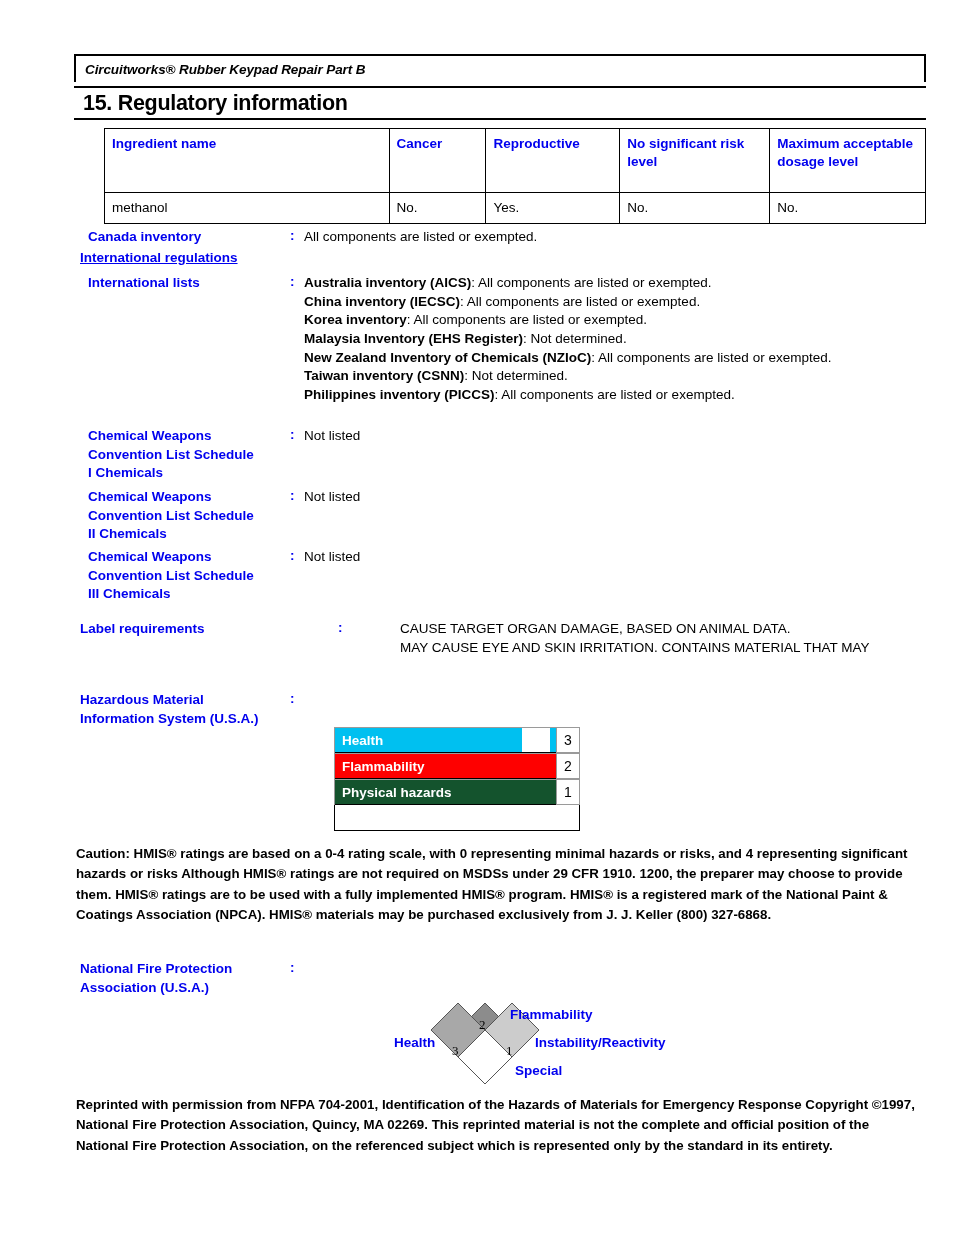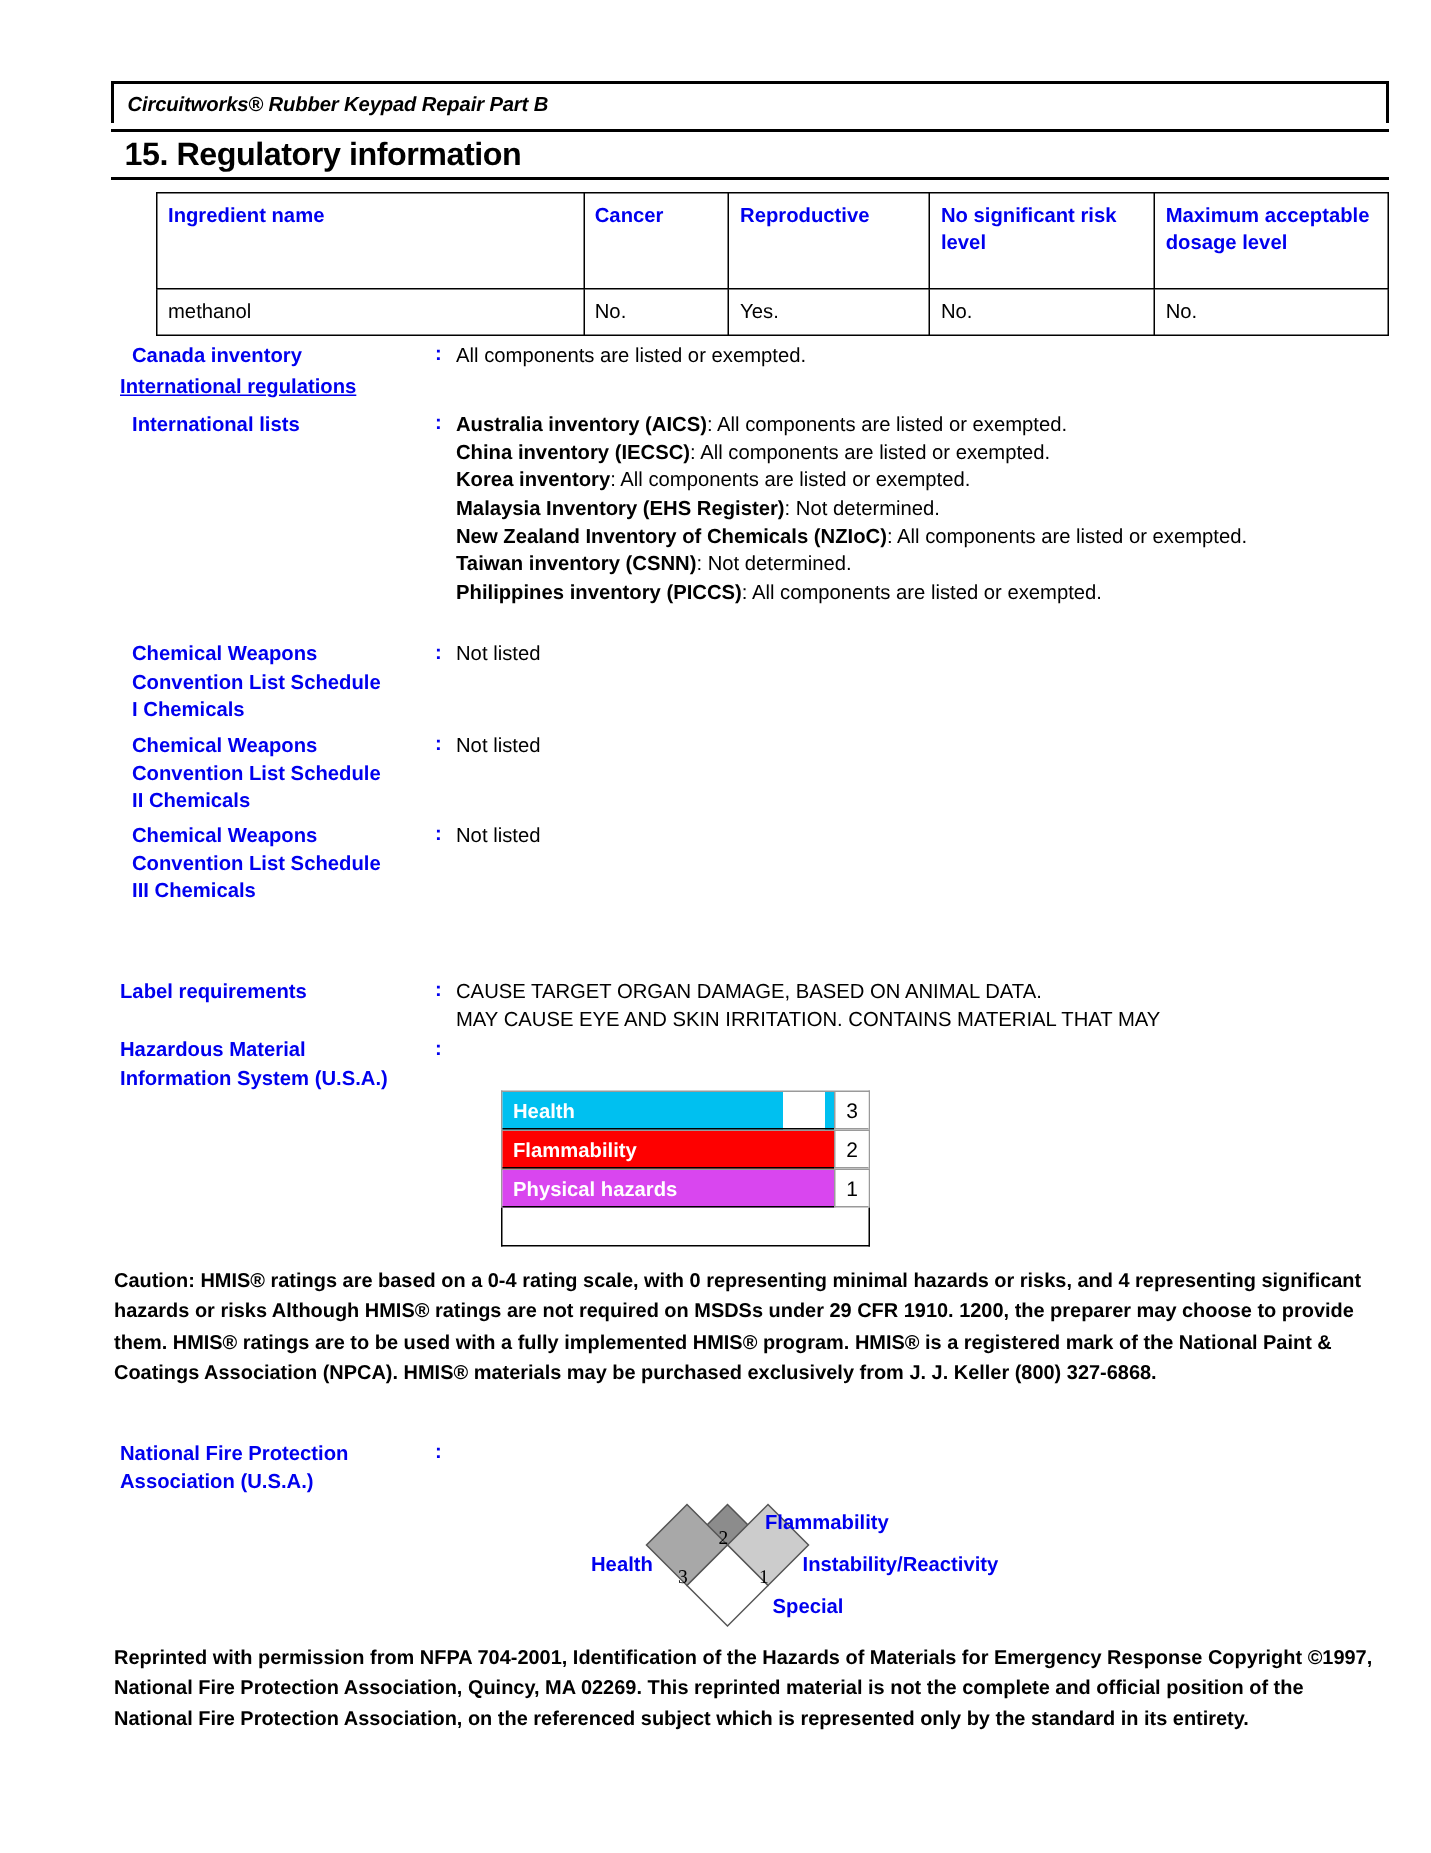--- a/index.html
+++ b/index.html
@@ -264,21 +264,21 @@
     <span class="k" style="width:202px; flex:0 0 202px;">
       <div>Chemical Weapons</div>
       <div>Convention List Schedule</div>
       <div>III Chemicals</div>
     </span>
     <span class="colon">:</span>
     <span class="v">Not listed</span>
   </div>
 
 
-  <div class="kv" style="left:80px; top:652px; width:860px;">
+  <div class="kv" style="left:80px; top:620px; width:860px;gap:48px;">
     <span class="k" style="width:210px; flex:0 0 210px;">Label requirements</span>
     <span class="colon">:</span>
     <span class="v" style="font-weight:normal;">
       <div>CAUSE TARGET ORGAN DAMAGE, BASED ON ANIMAL DATA.</div>
       <div>MAY CAUSE EYE AND SKIN IRRITATION.  CONTAINS MATERIAL THAT MAY</div>
     </span>
   </div>
 
   <div class="kv" style="left:80px; top:691px; width:400px;">
     <span class="k" style="width:210px; flex:0 0 210px;">
@@ -293,21 +293,21 @@
       <div class="hmis-label" id="hmis-bar-0" style="background: rgb(0, 192, 240);">Health</div>
       <div class="hmis-gap"></div>
       <div class="hmis-tip" id="hmis-tip-0" style="background: rgb(0, 192, 240);"></div>
       <div class="hmis-val">3</div>
     </div>
     <div class="hmis-row">
       <div class="hmis-label" id="hmis-bar-1" style="flex: 1 1 auto; background: rgb(254, 0, 0);">Flammability</div>
       <div class="hmis-val">2</div>
     </div>
     <div class="hmis-row">
-      <div class="hmis-label" id="hmis-bar-2" style="flex: 1 1 auto; background: #d946ef;">Physical hazards</div>
+      <div class="hmis-label" id="hmis-bar-2" style="flex: 1 1 auto; background: #14532d;">Physical hazards</div>
       <div class="hmis-val">1</div>
     </div>
     <div class="hmis-foot"></div>
   </div>
 
   <div class="para" style="top:844px;">Caution: HMIS® ratings are based on a 0-4 rating scale, with 0 representing minimal hazards or risks, and 4 representing significant hazards or risks Although HMIS® ratings are not required on MSDSs under 29 CFR 1910. 1200, the preparer may choose to provide them. HMIS® ratings are to be used with a fully implemented HMIS® program. HMIS® is a registered mark of the National Paint &amp; Coatings Association (NPCA). HMIS® materials may be purchased exclusively from J. J. Keller (800) 327-6868.</div>
 
 
   <div class="kv" style="left:80px; top:960px; width:400px;">
     <span class="k" style="width:210px; flex:0 0 210px;">

